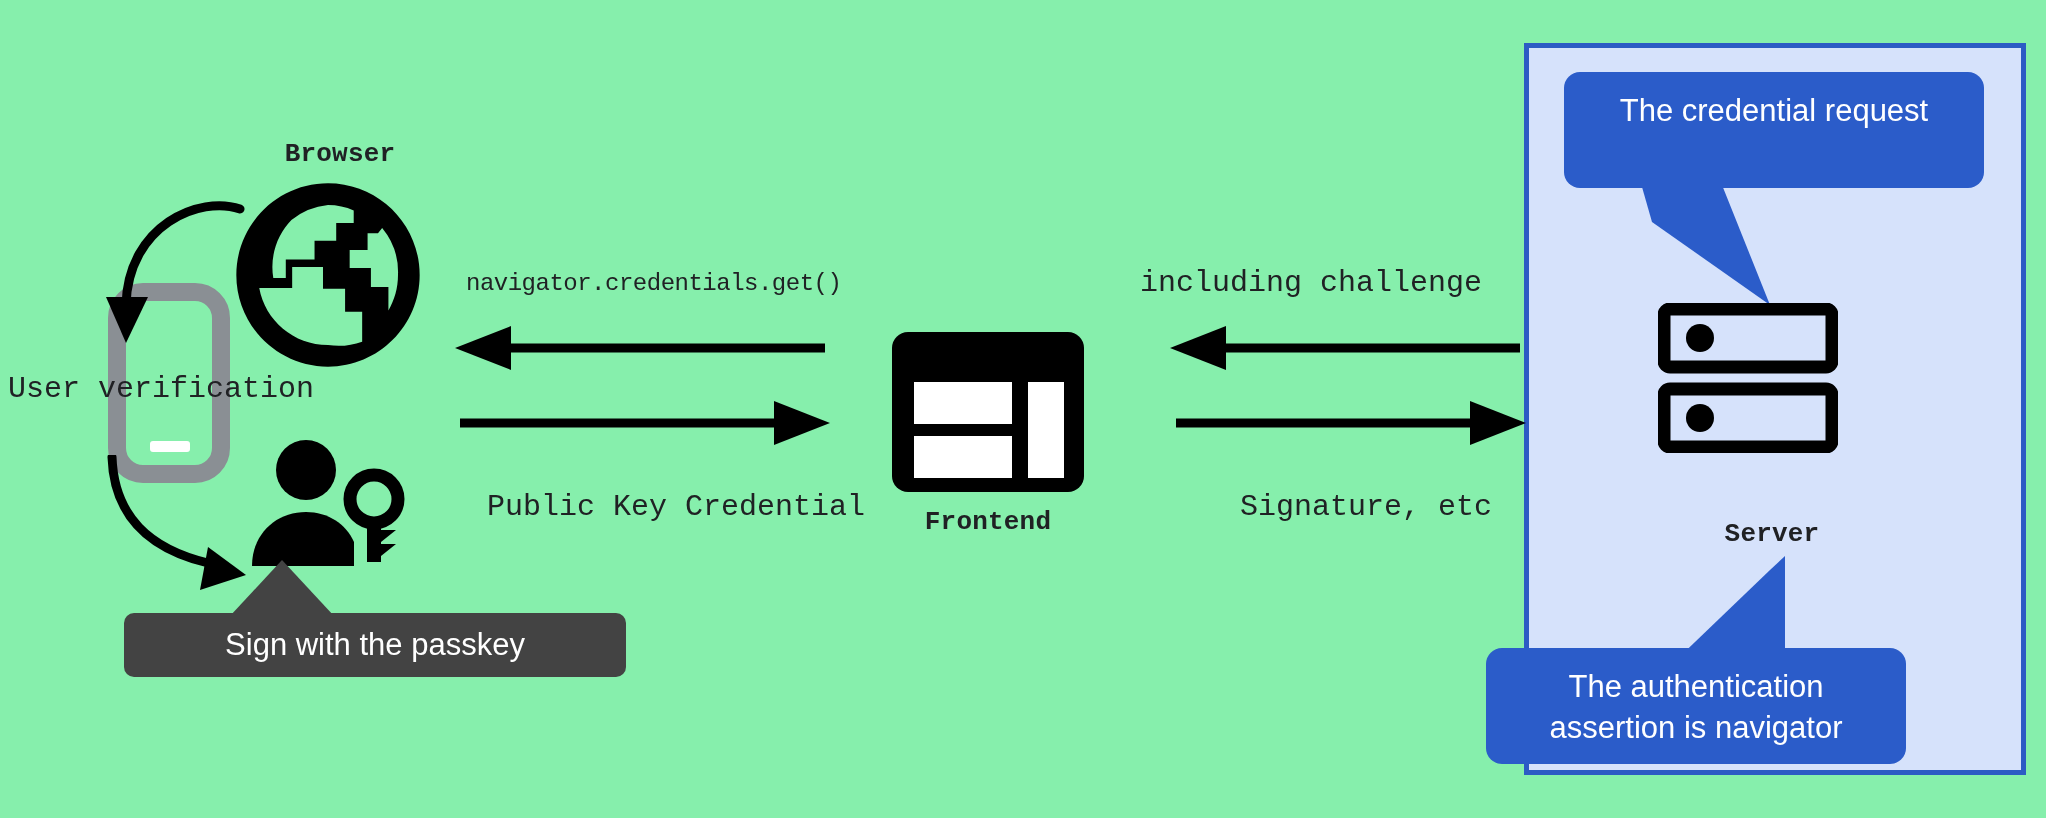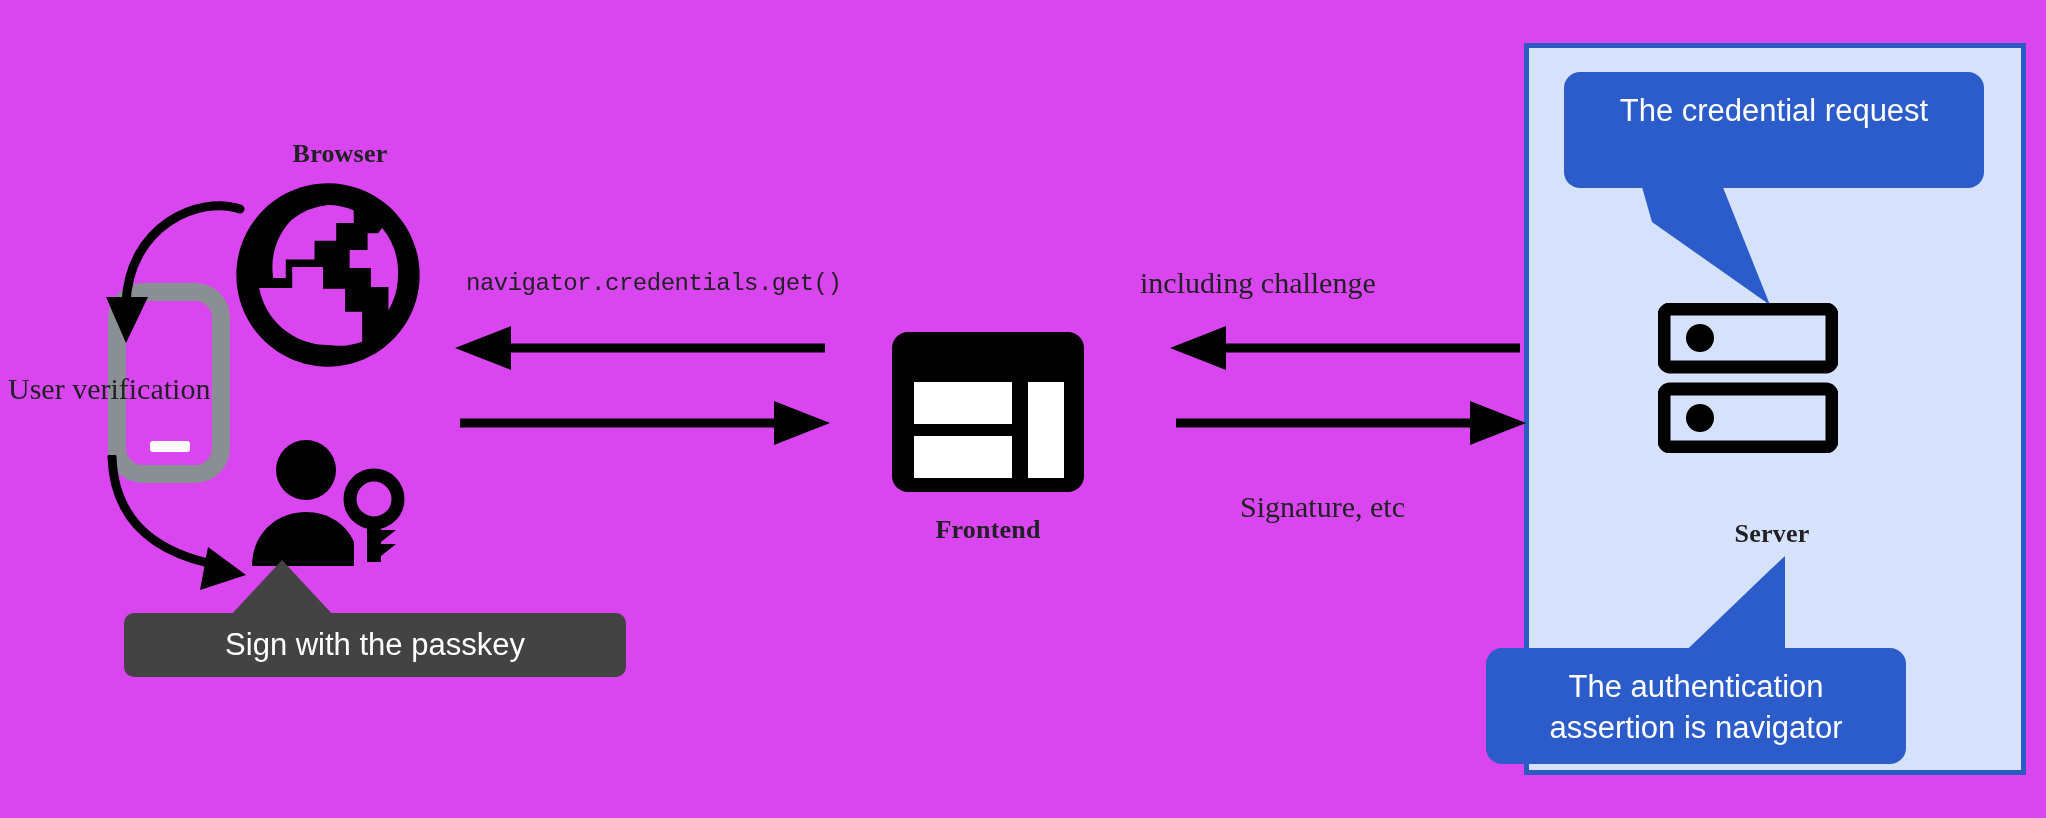--- a/index.html
+++ b/index.html
@@ -8,30 +8,30 @@
     padding: 0;
     background: #ffffff;
   }
   body {
     font-family: "Liberation Sans", sans-serif;
   }
   #canvas {
     position: relative;
     width: 2046px;
     height: 818px;
-    background: #d946ef;
+    background: #86efac;
     overflow: hidden;
   }
   .abs { position: absolute; }
 
   
   .label {
     position: absolute;
     color: #202124;
-    font-family: Liberation Serif, serif;
+    font-family: Liberation Mono, monospace;
     font-size: 30px;
     line-height: 38px;
     white-space: pre;
   }
   .label-bold {
     font-weight: bold;
     font-size: 26px;
     letter-spacing: 0.2px;
   }
   .label-mono {
@@ -162,34 +162,35 @@
 
   <div class="abs" id="passkey-tooltip-tail"></div>
   <div class="abs" id="passkey-tooltip">Sign with the passkey</div>
 
   <svg class="abs" style="left:892px; top:332px; width:192px; height:160px;" viewBox="0 0 192 160">
     <rect x="0" y="0" width="192" height="160" rx="16" ry="16" fill="#000000"></rect>
     <rect x="22" y="50" width="98" height="42" fill="#ffffff"></rect>
     <rect x="22" y="104" width="98" height="42" fill="#ffffff"></rect>
     <rect x="136" y="50" width="36" height="96" fill="#ffffff"></rect>
   </svg>
-  <div class="label label-bold" style="left:888px; top:503px; width:200px; text-align:center;margin-top:8px;">Frontend</div>
+  <div class="label label-bold" style="left:888px; top:503px; width:200px; text-align:center;">Frontend</div>
 
   <div class="label label-mono" style="left:466px; top:265px;">navigator.credentials.get()</div>
 
   <svg class="arrow-svg" style="left:455px; top:330px; width:370px; height:36px;" viewBox="0 0 370 36">
     <line x1="46" y1="18" x2="370" y2="18" stroke="#000000" stroke-width="9"></line>
     <polygon points="0,18 56,-4 56,40" fill="#000000"></polygon>
   </svg>
 
   <svg class="arrow-svg" style="left:460px; top:405px; width:370px; height:36px;" viewBox="0 0 370 36">
     <line x1="0" y1="18" x2="322" y2="18" stroke="#000000" stroke-width="9"></line>
     <polygon points="370,18 314,-4 314,40" fill="#000000"></polygon>
   </svg>
 
+  <div class="label" style="left:487px; top:488px;">Public Key Credential</div>
 
   <div class="label" style="left:1140px; top:264px;">including challenge</div>
 
   <svg class="arrow-svg" style="left:1170px; top:330px; width:350px; height:36px;" viewBox="0 0 350 36">
     <line x1="46" y1="18" x2="350" y2="18" stroke="#000000" stroke-width="9"></line>
     <polygon points="0,18 56,-4 56,40" fill="#000000"></polygon>
   </svg>
 
   <svg class="arrow-svg" style="left:1176px; top:405px; width:350px; height:36px;" viewBox="0 0 350 36">
     <line x1="0" y1="18" x2="302" y2="18" stroke="#000000" stroke-width="9"></line>

